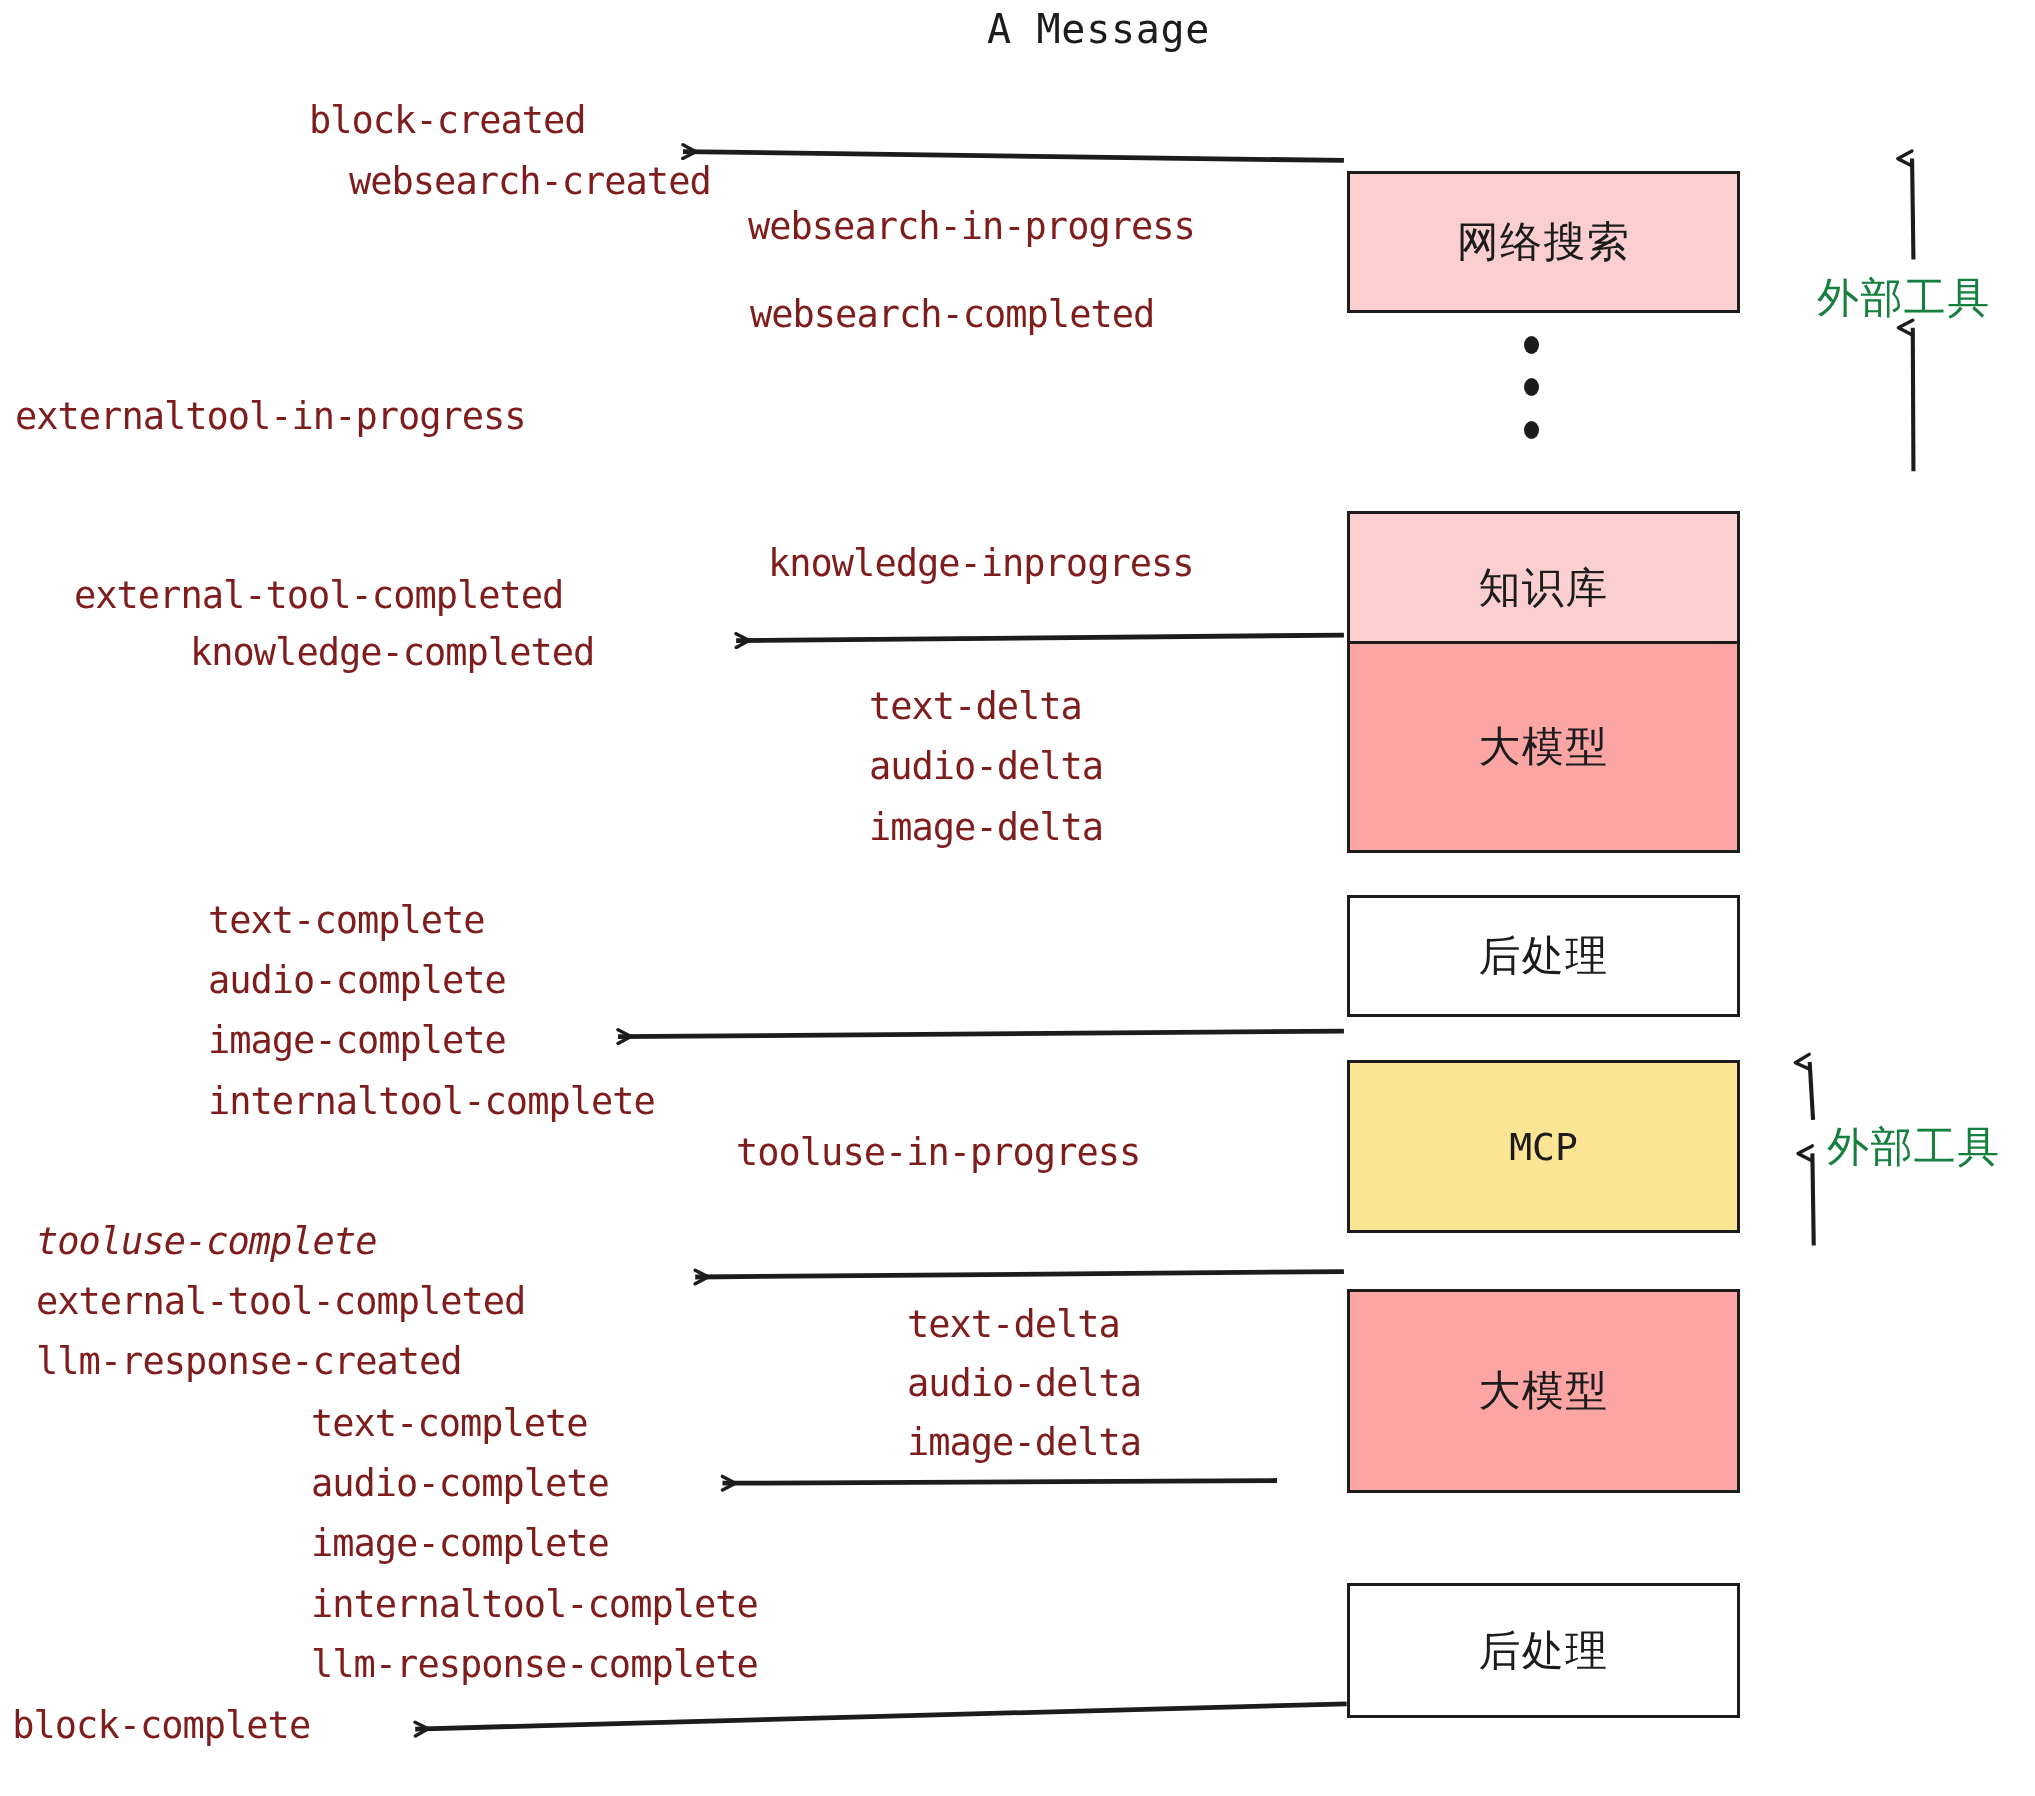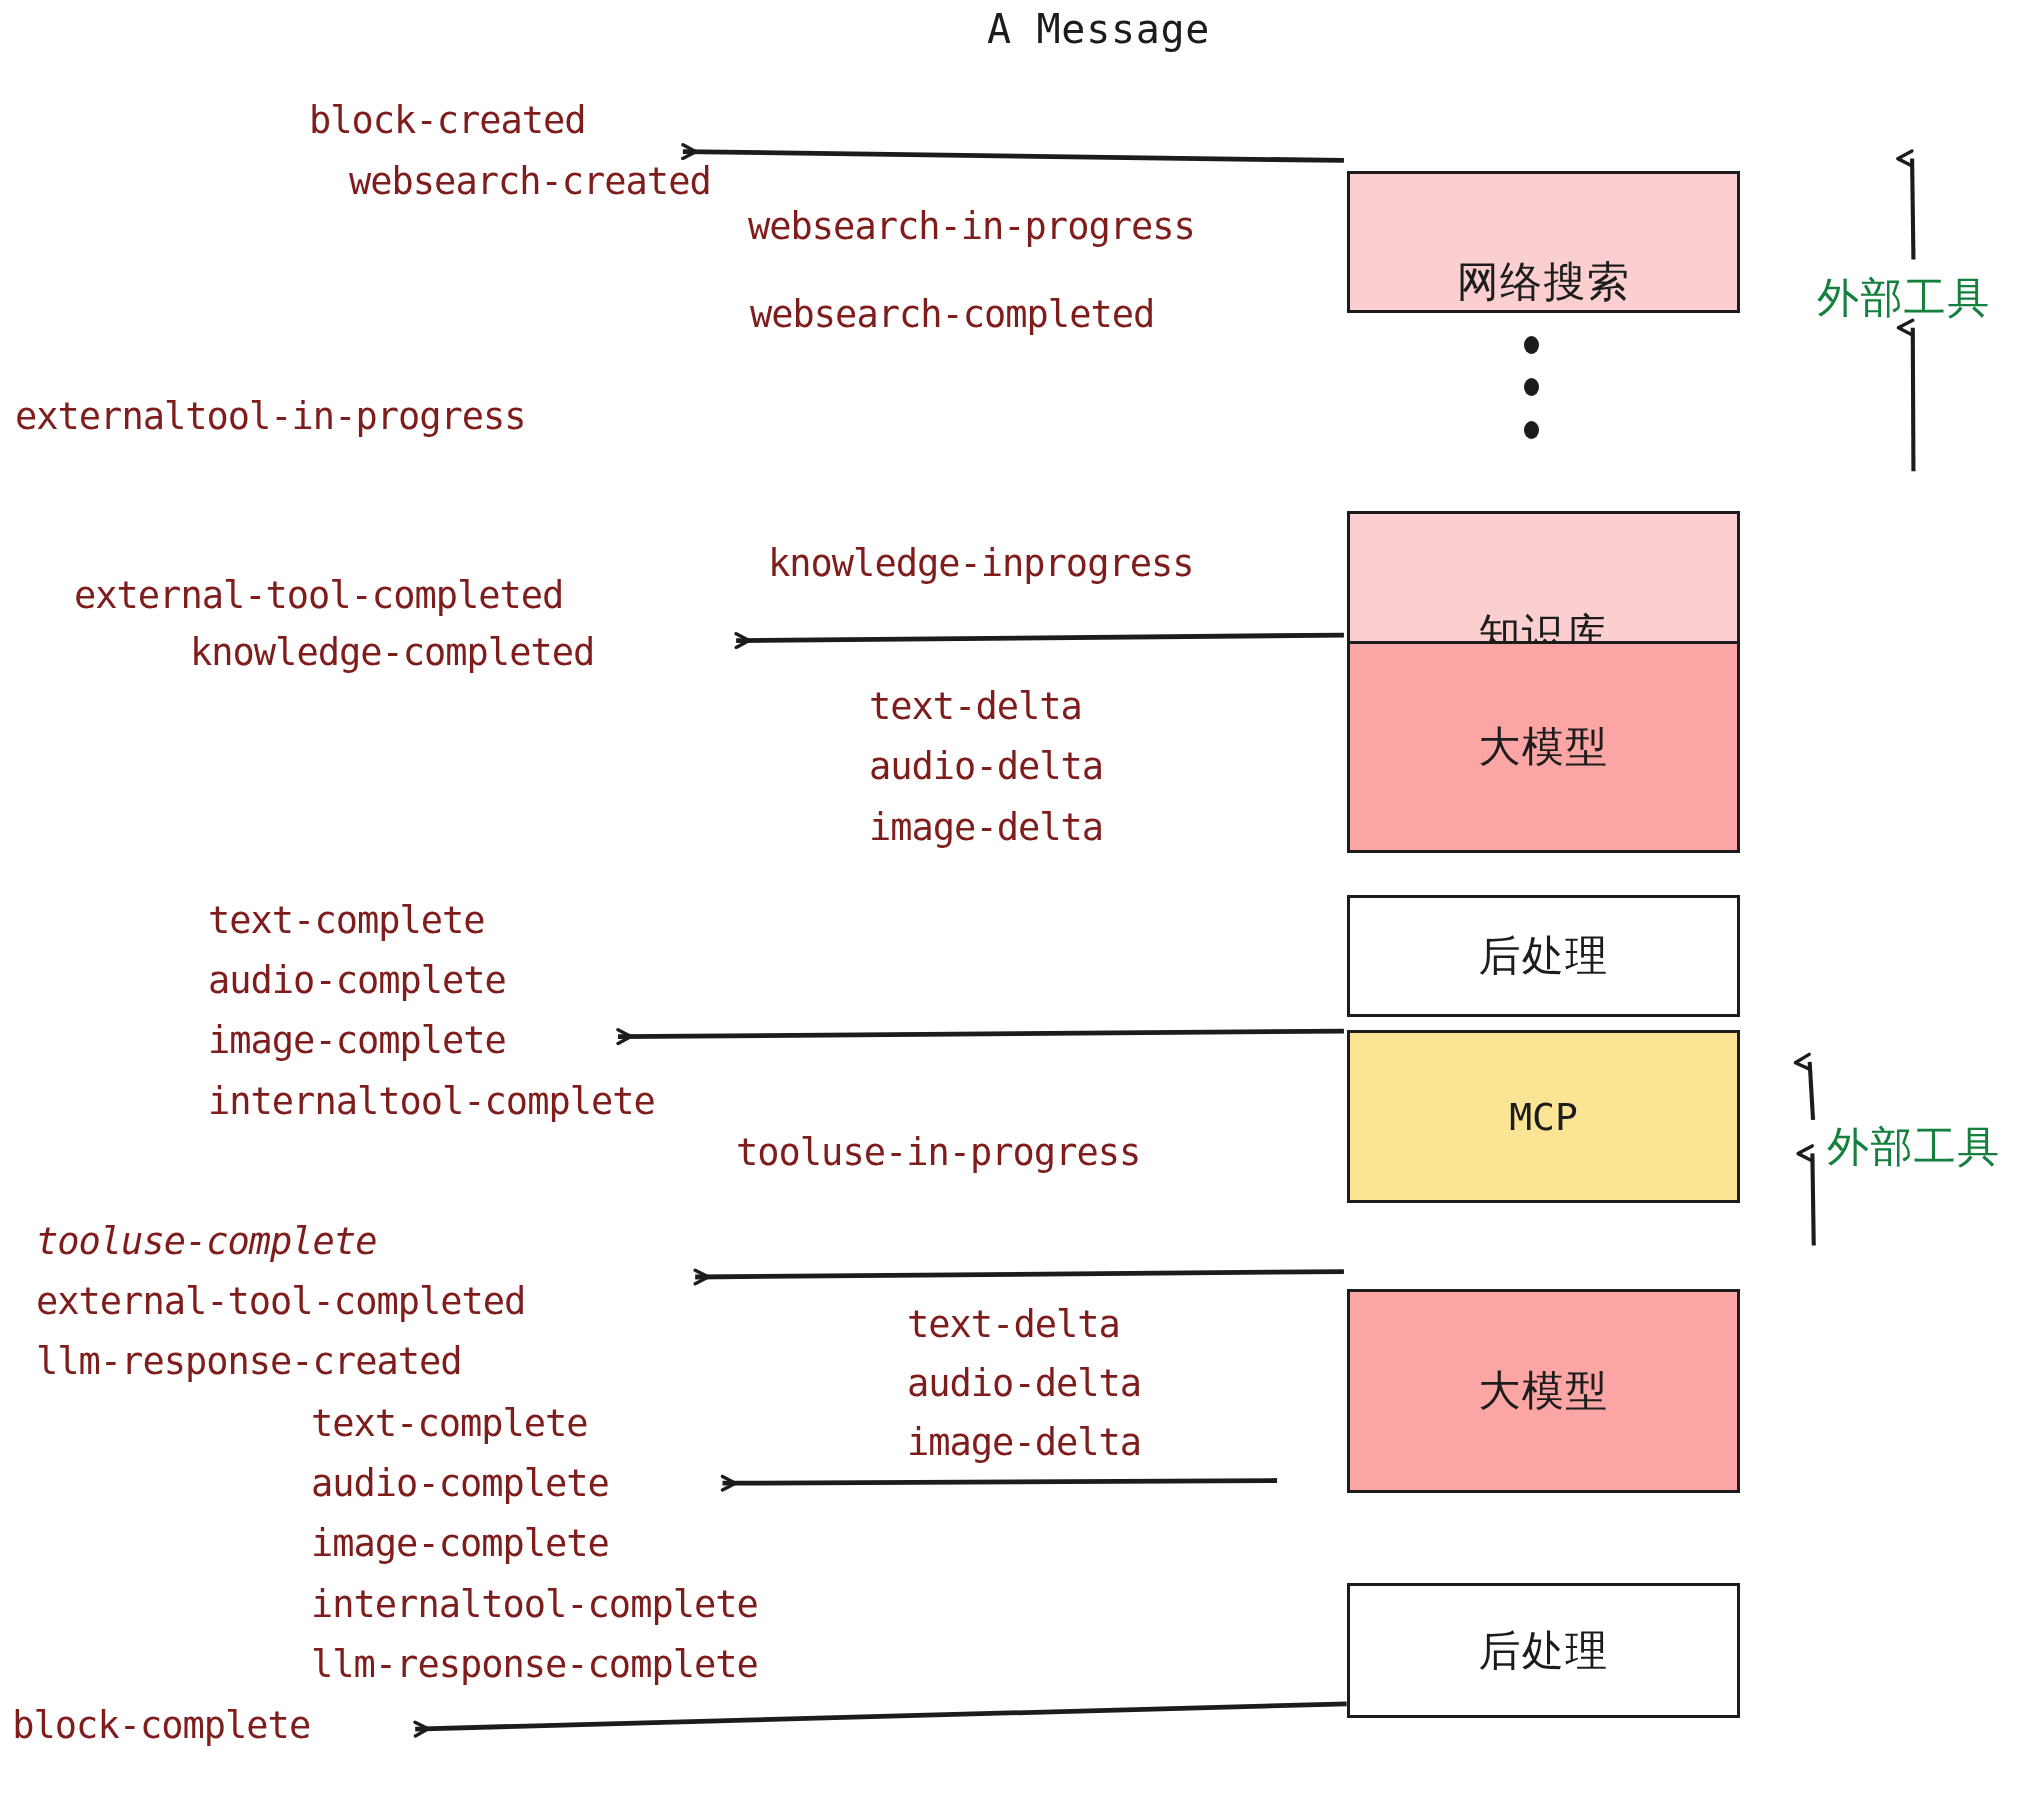--- a/index.html
+++ b/index.html
@@ -66,21 +66,21 @@
     font-size: 42px;
     color: #1c1c1c;
     letter-spacing: 1.4px;
     white-space: pre;
   }
   .box.mono .box-label {
     font-family: "DejaVu Sans Mono", "Liberation Mono", monospace;
     font-size: 38px;
     letter-spacing: 0;
   }
-  .box.pink  { background: #fbcfcf; align-items: flex-end; }
+  .box.pink  { background: #fbcfcf; }
   .box.green { background: #fca5a5; }
   .box.amber { background: #fbe493; }
   .box.plain { background: #ffffff; }
 
   
   #dots {
     position: absolute;
     left: 1524px;
     top: 336px;
     width: 18px;
@@ -159,21 +159,21 @@
   </div>
 
   <div class="box green" style="top:641px; height:212px;">
     <span class="box-label">大模型</span>
   </div>
 
   <div class="box plain" style="top:895px; height:122px;">
     <span class="box-label">后处理</span>
   </div>
 
-  <div class="box amber mono" style="top:1030px; height:173px;">
+  <div class="box amber mono" style="top:1060px; height:173px;">
     <span class="box-label">MCP</span>
   </div>
 
   <div class="box green" style="top:1289px; height:204px;">
     <span class="box-label">大模型</span>
   </div>
 
   <div class="box plain" style="top:1583px; height:135px;">
     <span class="box-label">后处理</span>
   </div>

